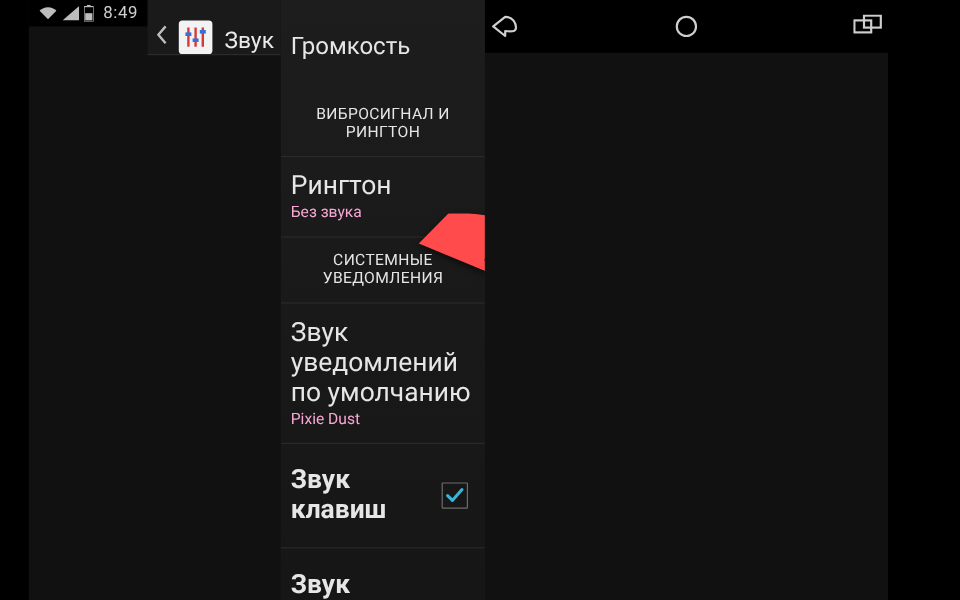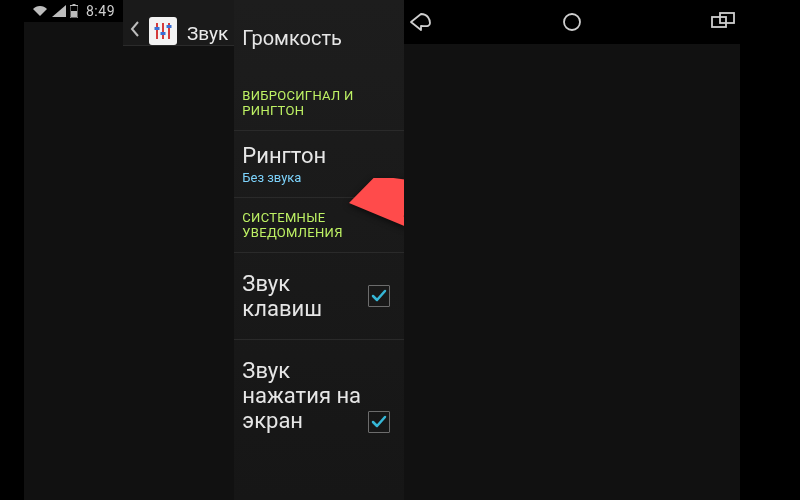--- a/index.html
+++ b/index.html
@@ -24,26 +24,26 @@
     .app-icon {
       width: 28px; height: 28px; background: #f3f3f3; border-radius: 3px;
       display: flex; align-items: center; justify-content: center;
     }
     .action-title { margin-left: 10px; font-size: 19px; color: #eaeaea; font-weight: 400; }
     .content { flex: 1; background: #1b1b1b; overflow: hidden; position: relative; }
     .row {
       padding: 12px 8px; border-bottom: 1px solid #2a2a2a; position: relative;
     }
     .row .title { font-size: 22px; color: #e6e6e6; font-weight: 400; }
-    .row .sub { font-size: 13px; color: #7dd3fc; margin-top: 2px; }
-    .row.section .title { font-size: 13px; color: #bef264; text-transform: none; letter-spacing: 0.3px; }
+    .row .sub { font-size: 13px; color: #f9a8d4; margin-top: 2px; }
+    .row.section .title { font-size: 13px; color: #e5e5e5; text-transform: none; letter-spacing: 0.3px; text-align: center; }
     .row.interactive { cursor: pointer; }
     .row.big .title { font-size: 20px; }
     .row.check { display: flex; align-items: center; }
-    .row.check .title { flex: 1; }
+    .row.check .title { flex: 1; font-weight: bold; }
     .checkbox {
       width: 22px; height: 22px; border: 1px solid #6c6c6c; border-radius: 1px;
       display: flex; align-items: center; justify-content: center; margin-right: 6px;
     }
     .checkbox svg { display: block; }
     .nav-bar {
       height: 44px; background: #000; display: flex; align-items: center; justify-content: center;
       gap: 120px;
     }
     .nav-btn { width: 32px; height: 32px; display: flex; align-items: center; justify-content: center; cursor: pointer; }
@@ -114,20 +114,24 @@
 
     <div class="row interactive">
       <div class="title">Рингтон</div>
       <div class="sub">Без звука</div>
     </div>
 
     <div class="row section">
       <div class="title">СИСТЕМНЫЕ УВЕДОМЛЕНИЯ</div>
     </div>
 
+    <div class="row interactive">
+      <div class="title">Звук уведомлений по умолчанию</div>
+      <div class="sub">Pixie Dust</div>
+    </div>
 
     <div class="row check interactive" style="padding-top:18px;padding-bottom:18px;">
       <div class="title">Звук клавиш</div>
       <div class="checkbox">
         <svg width="18" height="18" viewBox="0 0 18 18">
             <path d="M3 9 L7 13 L15 4" stroke="#36b7d7" stroke-width="2.5" fill="none" stroke-linecap="round" stroke-linejoin="round"></path>
           </svg>
       </div>
     </div>
 

